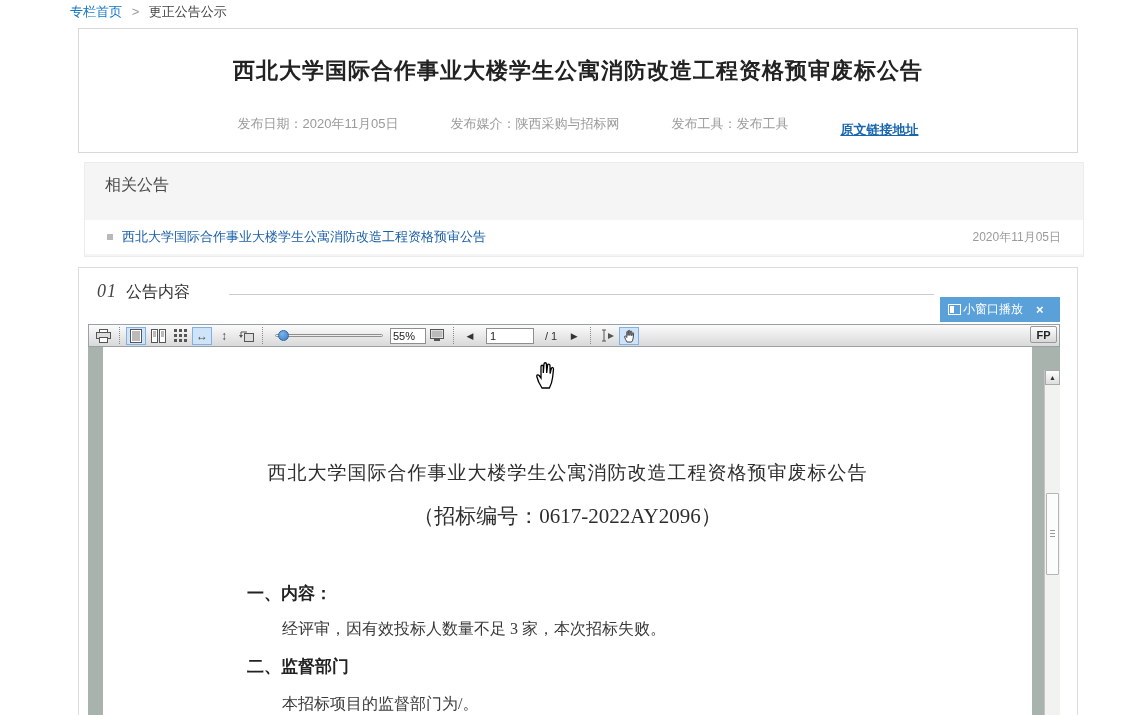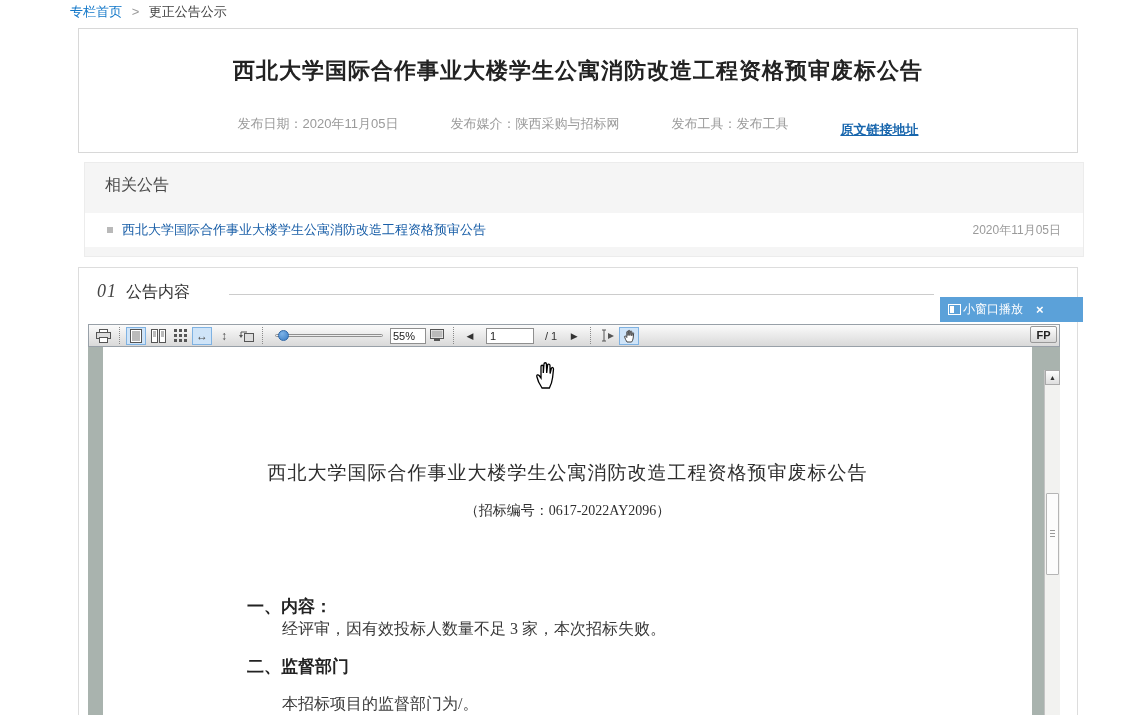--- a/index.html
+++ b/index.html
@@ -17,34 +17,34 @@
   
   .card-a { left:78px; top:28px; width:1000px; height:125px; }
   .main-title { text-align:center; margin-top:27px; font-size:22px; font-weight:bold; color:#222; letter-spacing:1px; }
   .meta-row { position:absolute; top:80px; left:0; width:100%; display:flex; justify-content:center; align-items:center; gap:52px; font-size:13px; color:#9a9a9a; }
   .meta-item { white-space:nowrap; }
   .source-link { color:#1866ad; font-weight:bold; text-decoration:underline; cursor:pointer; white-space:nowrap;margin-top:12px; }
 
   
   .card-b { left:78px; top:162px; width:1000px; height:95px; background:#f5f5f5; border-color:#ececec;margin-left:6px; }
   .related-heading { position:absolute; left:20px; top:12px; font-size:16px; color:#4a4a4a; }
-  .related-row { position:absolute; left:0; top:50px; width:100%; height:34px; background:#fff; display:flex; align-items:center; }
+  .related-row { position:absolute; left:0; top:57px; width:100%; height:34px; background:#fff; display:flex; align-items:center; }
   .bullet { width:6px; height:6px; background:#b9b9b9; margin-left:22px; flex:0 0 auto; }
   .related-link { margin-left:9px; font-size:13px; color:#1a5fa8; text-decoration:none; cursor:pointer; }
   .related-date { margin-left:auto; margin-right:22px; font-size:12px; color:#9a9a9a; }
 
   
   .card-c { left:78px; top:267px; width:1000px; height:448px; border-color:#ddd; border-bottom:none; }
   .section-header { position:absolute; left:18px; top:13px; display:flex; align-items:baseline; }
   .section-number { font-family:"Liberation Serif", serif; font-style:italic; font-size:18px; color:#444; letter-spacing:1px; }
   .section-title { font-size:16px; color:#333; margin-left:9px; }
   .section-divider { position:absolute; left:150px; top:26px; width:705px; height:1px; background:#ccc; }
 
   
-  .popup-bar { position:absolute; left:940px; top:297px; width:143px; height:25px; background:#5ba1d9; display:flex; align-items:center; color:#fff; cursor:pointer; }
+  .popup-bar { position:absolute; left:940px; top:297px; width:120px; height:25px; background:#5ba1d9; display:flex; align-items:center; color:#fff; cursor:pointer; }
   .win-icon { width:13px; height:11px; border:1px solid #fff; margin-left:8px; position:relative; }
   .win-icon::before { content:""; position:absolute; left:1px; top:1px; width:4px; height:7px; background:#fff; }
   .popup-label { font-size:12px; margin-left:2px; }
   .popup-close { margin-left:13px; font-size:13px; font-weight:bold; cursor:pointer; line-height:1; }
 
   
   .viewer { position:absolute; left:88px; top:324px; width:972px; height:391px; }
   .toolbar { position:absolute; left:0; top:0; width:100%; height:23px; background:linear-gradient(#fbfbfb,#d9d9d9); border:1px solid #98a0a8; display:flex; align-items:center; padding:0 3px; }
   .tbtn { width:20px; height:18px; display:inline-flex; align-items:center; justify-content:center; border:1px solid transparent; background:transparent; padding:0; margin:0 1px; color:#4d4d4d; font-size:12px; cursor:pointer; }
   .tbtn.selected { background:#cfe4f8; border:1px solid #7fb2e2; }
@@ -54,23 +54,23 @@
   .slider-track { position:absolute; top:7px; left:0; right:0; height:3px; background:#ececec; border:1px solid #8f8f8f; border-radius:2px; }
   .slider-knob { position:absolute; left:3px; top:3px; width:11px; height:11px; border-radius:50%; background:radial-gradient(circle at 35% 30%, #7db3e8, #3a7cc4); border:1px solid #2f66a5; }
   .zoom-input { width:36px; height:16px; border:1px solid #8f8f8f; font-size:11px; padding:0 2px; font-family:"Liberation Sans", sans-serif; color:#222; }
   .page-input { width:48px; height:16px; border:1px solid #8f8f8f; font-size:11px; padding:0 3px; margin:0 5px; font-family:"Liberation Sans", sans-serif; color:#222; }
   .page-total { font-size:11px; color:#333; margin:0 6px; white-space:nowrap; }
   .fp-btn { position:absolute; right:2px; top:1px; width:27px; height:17px; background:linear-gradient(#fefefe,#d8d8d8); border:1px solid #999; border-radius:2px; font-size:11px; font-weight:bold; color:#222; font-family:"Liberation Sans", sans-serif; cursor:pointer; }
 
   .viewer-body { position:absolute; left:0; top:23px; width:100%; height:368px; background:#a9b3ae; }
   .pdf-page { position:absolute; left:15px; top:0; width:929px; height:368px; background:#fff; font-family:"Liberation Serif", serif; color:#2e2e2e; }
   .pdf-title { position:absolute; top:113px; left:0; width:100%; text-align:center; font-size:19px; letter-spacing:1px; }
-  .pdf-bid { position:absolute; top:155px; left:0; width:100%; text-align:center; font-size:14px; }
+  .pdf-bid { position:absolute; top:155px; left:0; width:100%; text-align:center; font-size:21px; }
   .pdf-h { position:absolute; left:144px; font-size:17px; font-weight:bold; color:#222; }
-  .pdf-h1 { top:248px;font-family:Liberation Serif, serif; } .pdf-h2 { top:308px; }
+  .pdf-h1 { top:235px;font-family:Liberation Serif, serif; } .pdf-h2 { top:308px; }
   .pdf-b { position:absolute; left:179px; font-size:16px; color:#3a3a3a; }
   .pdf-b1 { top:272px; } .pdf-b2 { top:347px; }
 
   
   .scrollbar { position:absolute; right:0; top:23px; width:16px; height:368px; background:#f2f2f0; border-left:1px solid #c4c4c4; }
   .scroll-up { width:100%; height:15px; background:linear-gradient(#fdfdfd,#dedede); border:1px solid #aaa; display:flex; align-items:center; justify-content:center; font-size:7px; color:#333; cursor:pointer; padding:0; }
   .scroll-thumb { position:absolute; left:1px; right:1px; top:123px; height:82px; background:#fcfcfc; border:1px solid #b5b5b5; border-radius:1px; cursor:pointer; }
   .thumb-grip { position:absolute; left:3px; right:3px; top:36px; height:8px;
     background:repeating-linear-gradient(#999 0 1px, transparent 1px 3px); }
 

